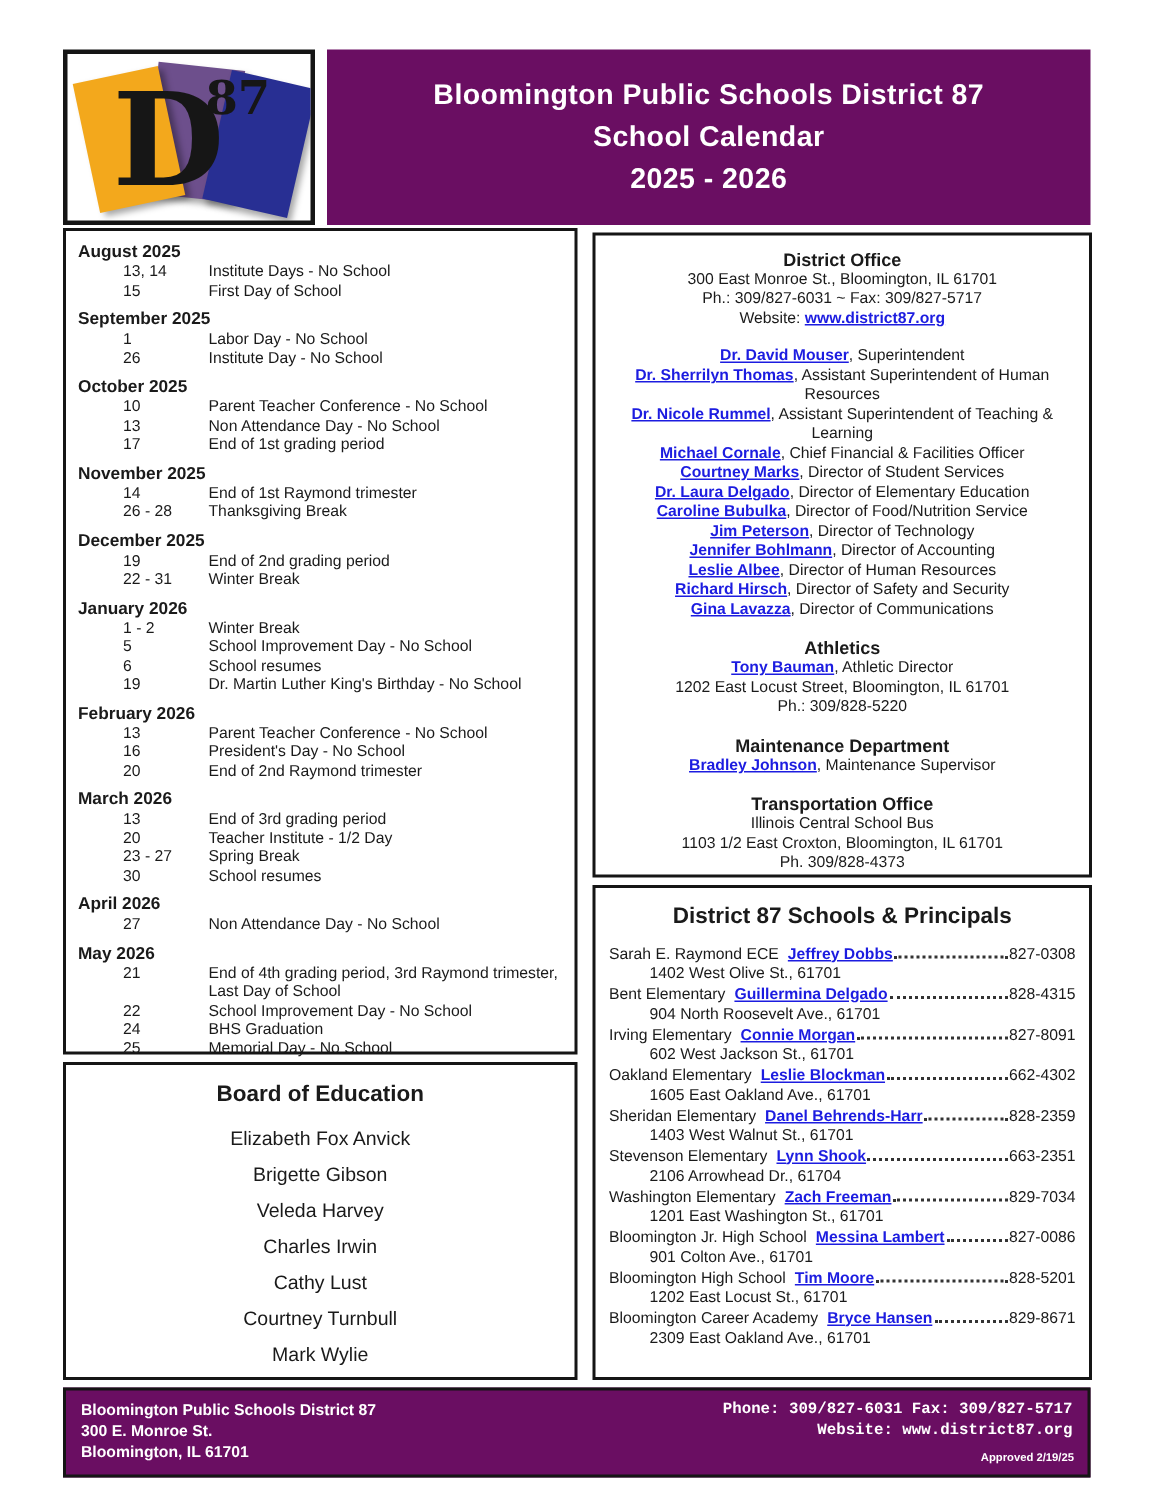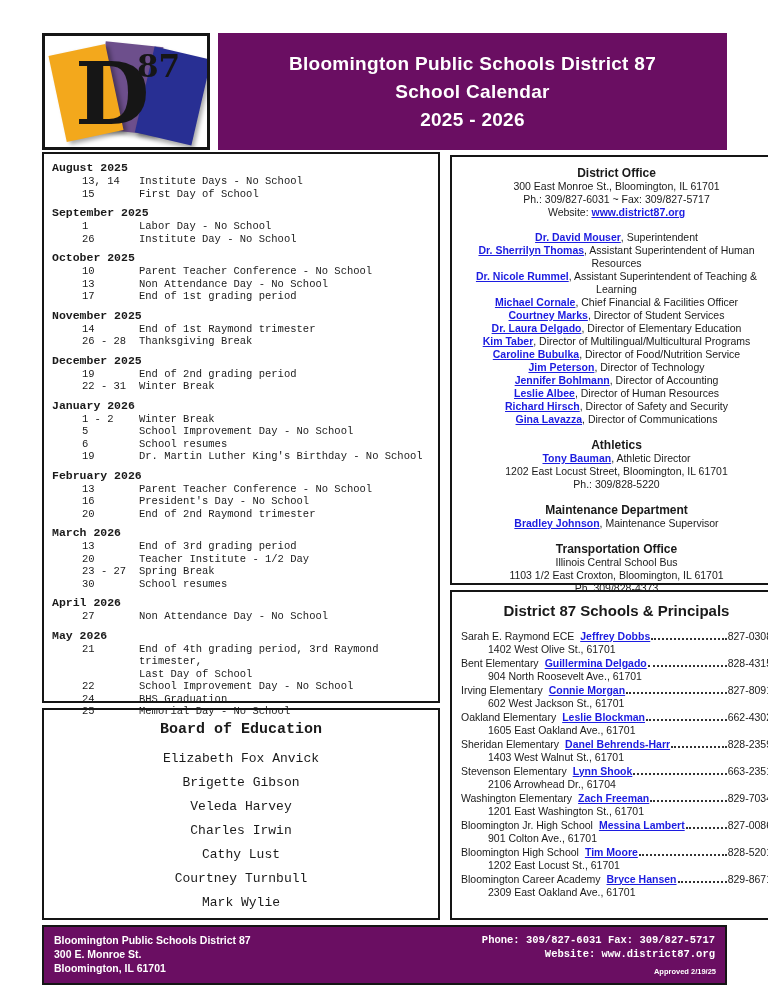--- a/index.html
+++ b/index.html
@@ -18,21 +18,21 @@
   .card-yellow { left:12px; top:13px; background:#f3a81c; transform:rotate(-12deg); z-index:3; }
   .logo-d  { position:absolute; left:30px; top:8px; z-index:4; font-family:"DejaVu Serif", serif; font-weight:bold; font-size:86px; line-height:100px; color:#161616; }
   .logo-87 { position:absolute; left:92px; top:12px; z-index:4; font-family:"DejaVu Serif", serif; font-weight:bold; font-size:31px; color:#161616; }
   .banner {
     flex:1; color:#fff; text-align:center; font-weight:bold;
     display:flex; flex-direction:column; justify-content:center; gap:6px;
   }
   .banner-line { font-size:19px; letter-spacing:.3px; }
   
   .main { display:flex; gap:10px; margin-top:2px; }
-  .col-left  { width:398px; flex:none;font-family:Liberation Mono, monospace; }
+  .col-left  { width:343px; flex:none; }
   .col-right { width:333px; flex:none; }
   .box { border:2px solid #151515; background:#fff; }
   
   .calendar-box { height:551px; padding:7px 8px; }
   .month { margin-bottom:6px; }
   .month-name { font-weight:bold; font-size:11.5px; line-height:14px; }
   .event-row { display:flex; font-size:10.5px; line-height:12.5px; }
   .event-dates { width:57px; margin-left:30px; flex:none; }
   .event-desc { flex:1; }
   
@@ -301,21 +301,20 @@
         <div>300 East Monroe St., Bloomington, IL 61701</div>
         <div>Ph.:  309/827-6031  ~  Fax:  309/827-5717</div>
         <div class="blk"><span>Website: </span><span class="link">www.district87.org</span></div>
         <div id="staff-list" class="blk">
             <div class="staff-line"><span class="link">Dr. David Mouser</span><span>, Superintendent</span></div>
             <div class="staff-line"><span class="link">Dr. Sherrilyn Thomas</span><span>, Assistant Superintendent of Human Resources</span></div>
             <div class="staff-line"><span class="link">Dr. Nicole Rummel</span><span>, Assistant Superintendent of Teaching &amp; Learning</span></div>
             <div class="staff-line"><span class="link">Michael Cornale</span><span>, Chief Financial &amp; Facilities Officer</span></div>
             <div class="staff-line"><span class="link">Courtney Marks</span><span>, Director of Student Services</span></div>
             <div class="staff-line"><span class="link">Dr. Laura Delgado</span><span>, Director of Elementary Education</span></div>
-            <div class="staff-line"><span class="link">Kim Taber</span><span>, Director of Multilingual/Multicultural Programs</span></div>
             <div class="staff-line"><span class="link">Caroline Bubulka</span><span>, Director of Food/Nutrition Service</span></div>
             <div class="staff-line"><span class="link">Jim Peterson</span><span>, Director of Technology</span></div>
             <div class="staff-line"><span class="link">Jennifer Bohlmann</span><span>, Director of Accounting</span></div>
             <div class="staff-line"><span class="link">Leslie Albee</span><span>, Director of Human Resources</span></div>
             <div class="staff-line"><span class="link">Richard Hirsch</span><span>, Director of Safety and Security</span></div>
             <div class="staff-line"><span class="link">Gina Lavazza</span><span>, Director of Communications</span></div>
           </div>
 
         <div class="blk">
           <div class="section-title">Athletics</div>

